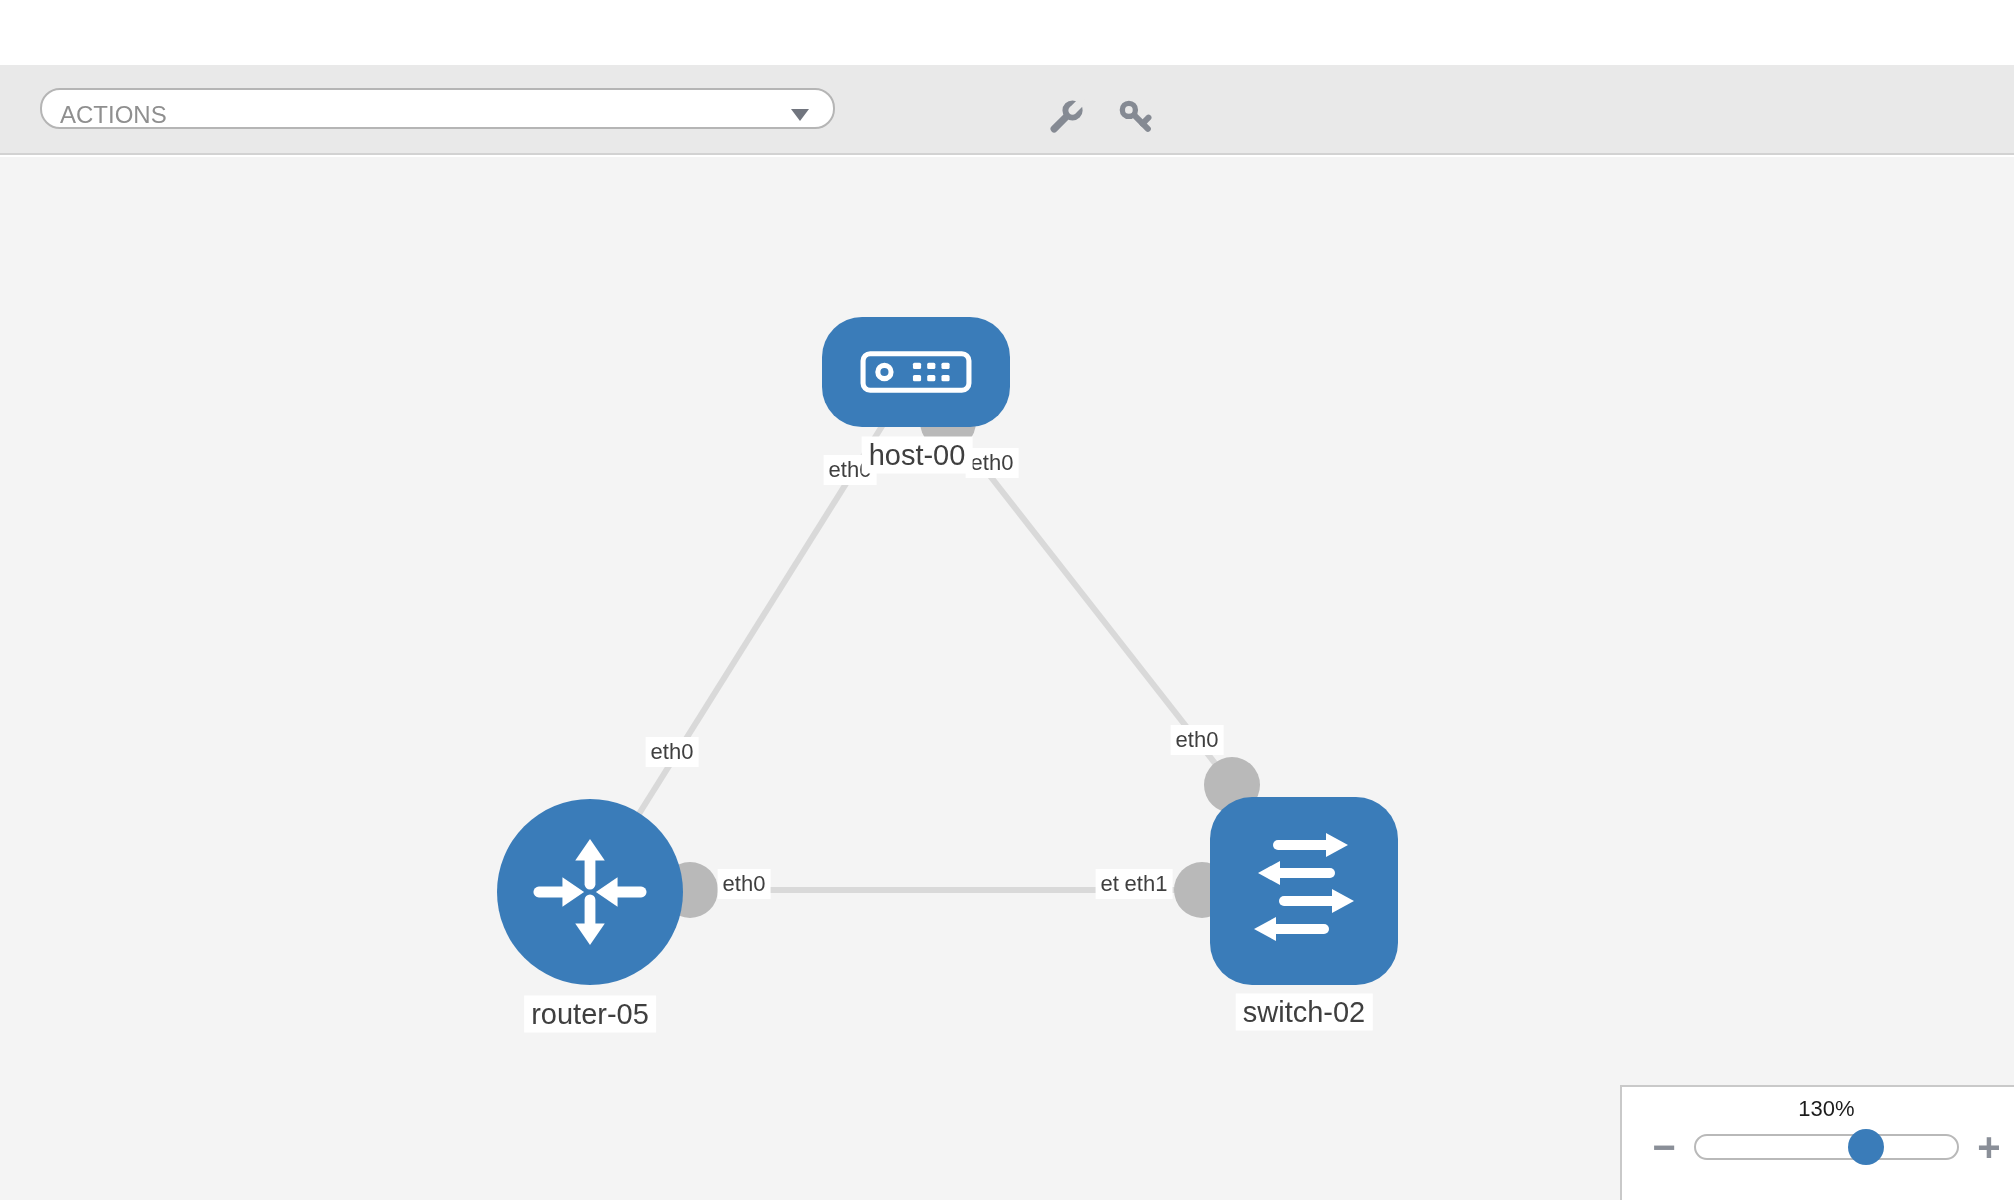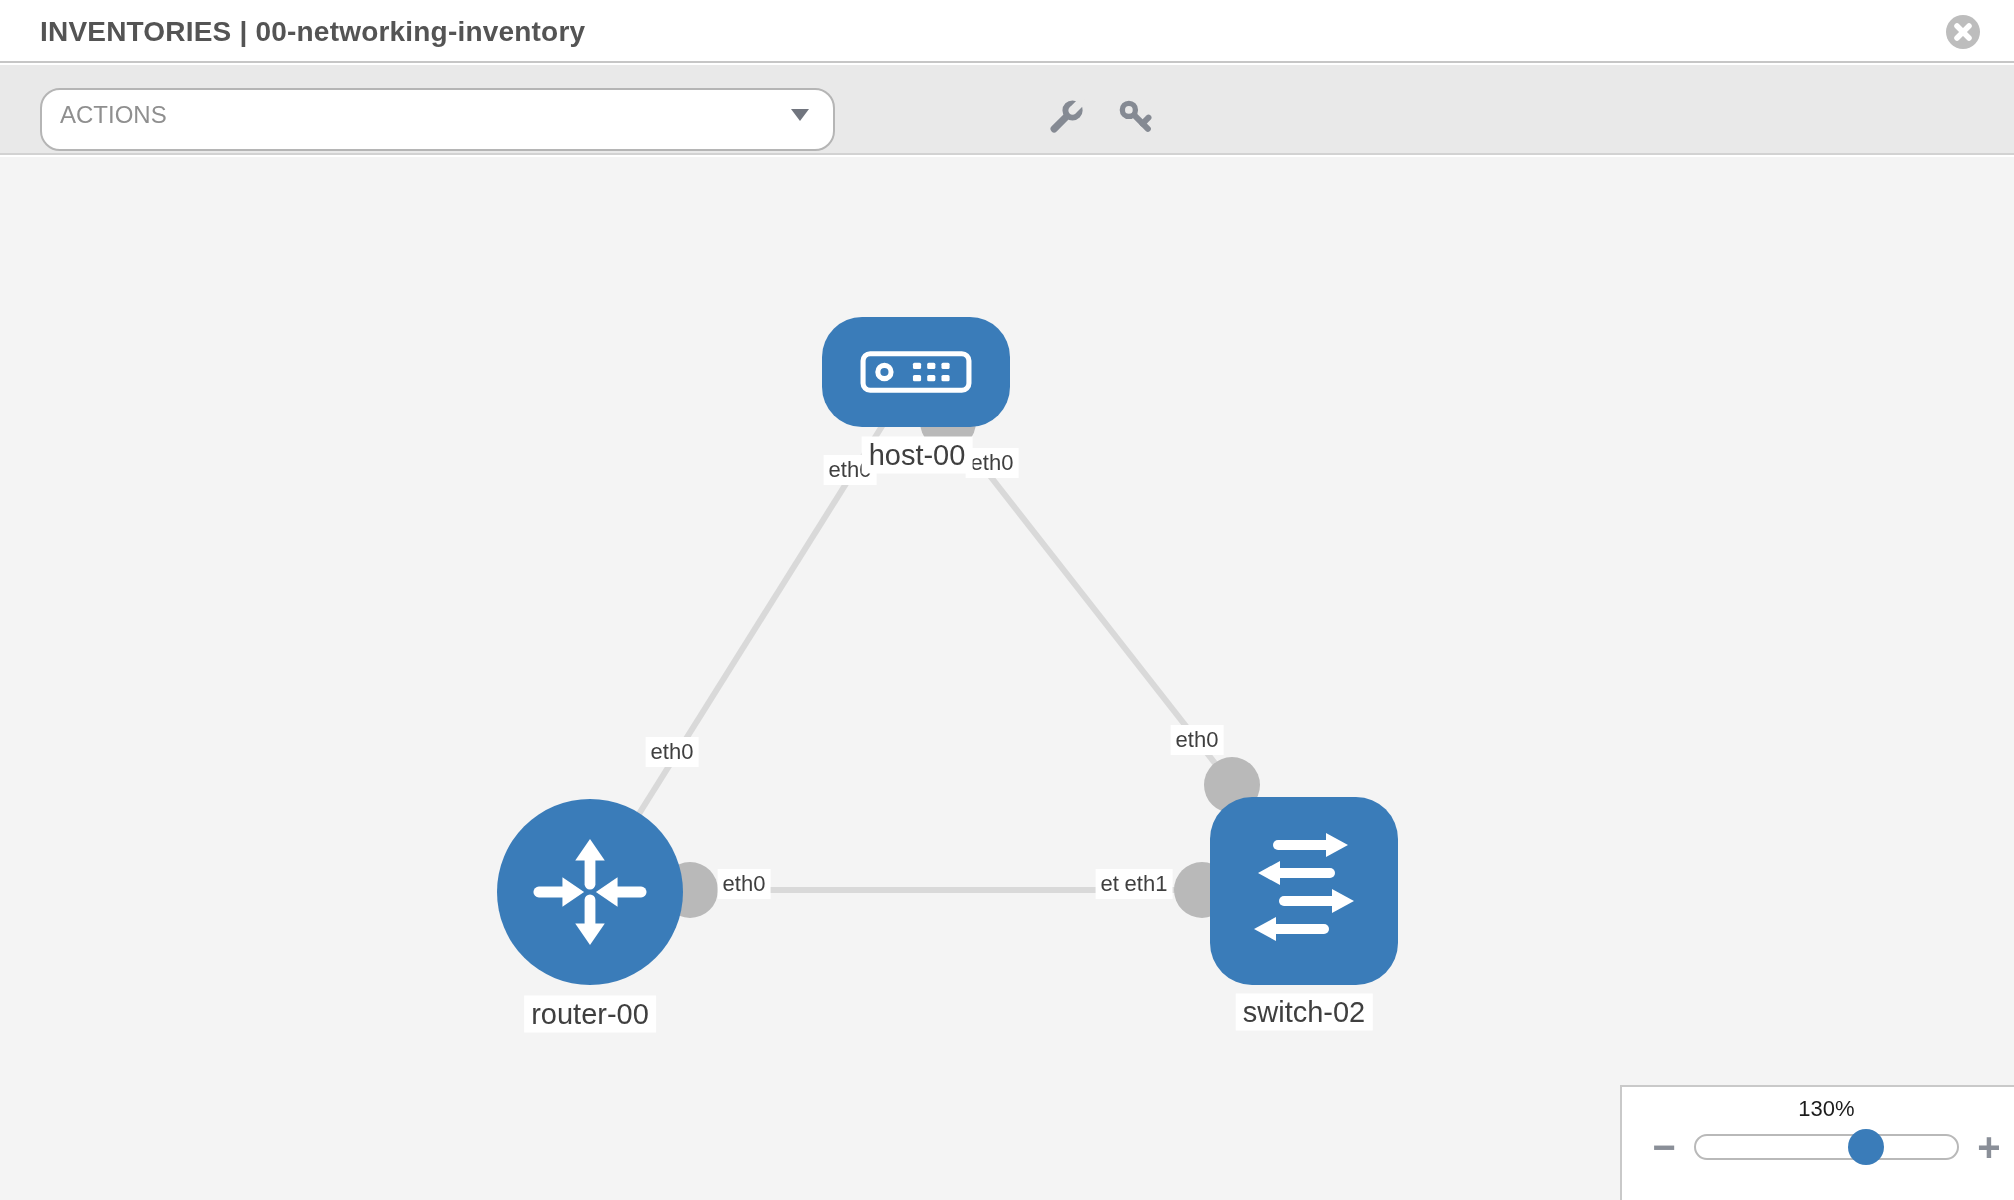--- a/index.html
+++ b/index.html
@@ -7,21 +7,21 @@
   body { font-family:"Liberation Sans", sans-serif; }
   .screen { position:relative; width:2014px; height:1200px; background:#fff; overflow:hidden; }
 
   
   .titlebar { position:absolute; left:0; top:0; width:100%; height:63px; background:#fff; border-bottom:2px solid #c6c6c6; }
   .page-title { position:absolute; left:40px; top:0; line-height:63px; font-size:28px; font-weight:bold; color:#545454; letter-spacing:0.2px; }
   .close-btn { position:absolute; left:1946px; top:15px; width:34px; height:34px; border:none; background:transparent; cursor:pointer; }
 
   
   .toolbar { position:absolute; left:0; top:65px; width:100%; height:90px; background:#e9e9e9; border-bottom:2px solid #d2d2d2; }
-  .dropdown { position:absolute; top:23px; height:63px; background:#fff; border:2px solid #b5b5b5; border-radius:20px; cursor:pointer; }
+  .dropdown { position:absolute; top:23px; height:41px; background:#fff; border:2px solid #b5b5b5; border-radius:20px; cursor:pointer; }
   .dropdown .dd-label { position:absolute; left:18px; top:0; line-height:49px; font-size:24px; color:#8f8f8f; }
   .dropdown .caret { position:absolute; right:24px; top:19px; width:0; height:0; border-left:9px solid transparent; border-right:9px solid transparent; border-top:12px solid #71757e; }
   .dd-actions { left:40px; width:795px; }
   .dd-search { left:1183px; width:789px; }
   .tool-btn { position:absolute; top:31px; width:44px; height:44px; border:none; background:transparent; cursor:pointer; }
   .tool-wrench { left:1044px; }
   .tool-key { left:1114px; }
 
   
   .canvas { position:absolute; left:0; top:157px; width:2014px; height:1043px; background:#f4f4f4; }
@@ -44,30 +44,20 @@
   .zoom-out { left:20px; }
   .zoom-in { left:345px; }
   .zoom-track { position:absolute; left:72px; top:7px; width:265px; height:26px; background:#fff; border:2px solid #b9b9b9; border-radius:13px; cursor:pointer; }
   .zoom-handle { position:absolute; left:152px; top:-7px; width:36px; height:36px; border-radius:50%; background:#3a7cb9; cursor:grab; }
 </style>
 </head>
 <body>
 
 <div class="screen">
 
-  <header class="titlebar">
-    <h1 class="page-title">INVENTORIES | 00-networking-inventory</h1>
-    <button class="close-btn">
-      <svg width="34" height="34" viewBox="0 0 34 34">
-        <circle cx="17" cy="17" r="17" fill="#bdbdbd"></circle>
-        <line x1="11" y1="11" x2="23" y2="23" stroke="#fff" stroke-width="5.5" stroke-linecap="round"></line>
-        <line x1="23" y1="11" x2="11" y2="23" stroke="#fff" stroke-width="5.5" stroke-linecap="round"></line>
-      </svg>
-    </button>
-  </header>
 
   <div class="toolbar">
     <div class="dropdown dd-actions">
       <span class="dd-label">ACTIONS</span>
       <span class="caret"></span>
     </div>
 
     <button class="tool-btn tool-wrench">
       <svg width="38" height="38" viewBox="0 0 32 32">
         <line x1="6" y1="26" x2="16" y2="16" stroke="#858a93" stroke-width="6" stroke-linecap="round"></line>
@@ -139,21 +129,21 @@
 
     <div class="dlabel if-label" style="left:850px; top:313px;">eth0</div>
     <div class="dlabel if-label" style="left:992px; top:306px;">eth0</div>
     <div class="dlabel if-label" style="left:672px; top:595px;">eth0</div>
     <div class="dlabel if-label" style="left:744px; top:727px;">eth0</div>
     <div class="dlabel if-label" style="left:1122px; top:727px;">eth1</div>
     <div class="dlabel if-label if-front" style="left:1146px; top:727px;">eth1</div>
     <div class="dlabel if-label" style="left:1197px; top:583px;">eth0</div>
 
     <div class="dlabel node-label" style="left:917px; top:298px;">host-00</div>
-    <div class="dlabel node-label" style="left:590px; top:857px;">router-00</div>
+    <div class="dlabel node-label" style="left:590px; top:857px;">router-05</div>
     <div class="dlabel node-label" style="left:1304px; top:855px;">switch-02</div>
 
     <div class="zoom-panel">
       <div class="zoom-level">130%</div>
       <div class="zoom-row">
         <button class="zoom-btn zoom-out">−</button>
         <div class="zoom-track">
           <div class="zoom-handle"></div>
         </div>
         <button class="zoom-btn zoom-in">+</button>

